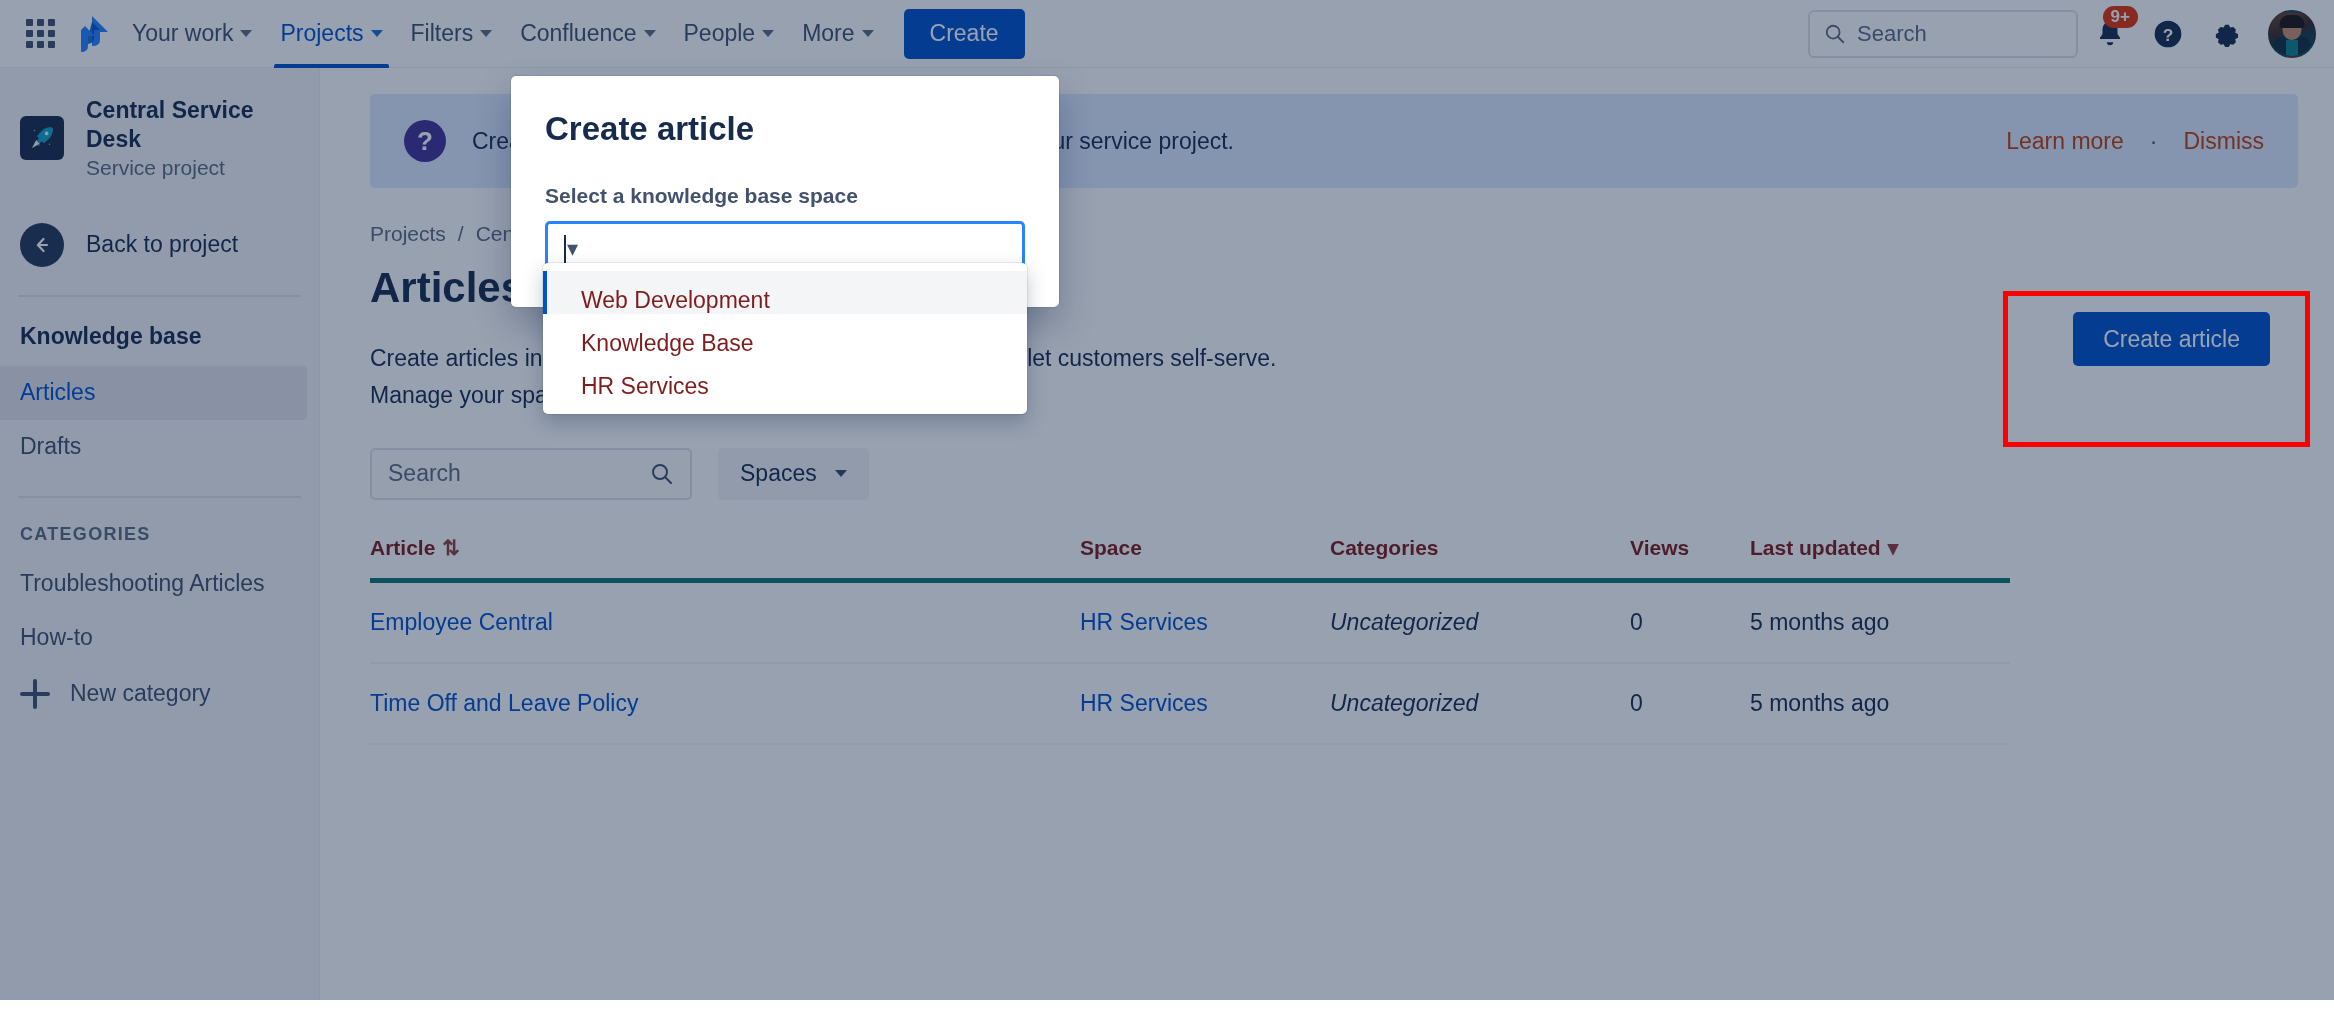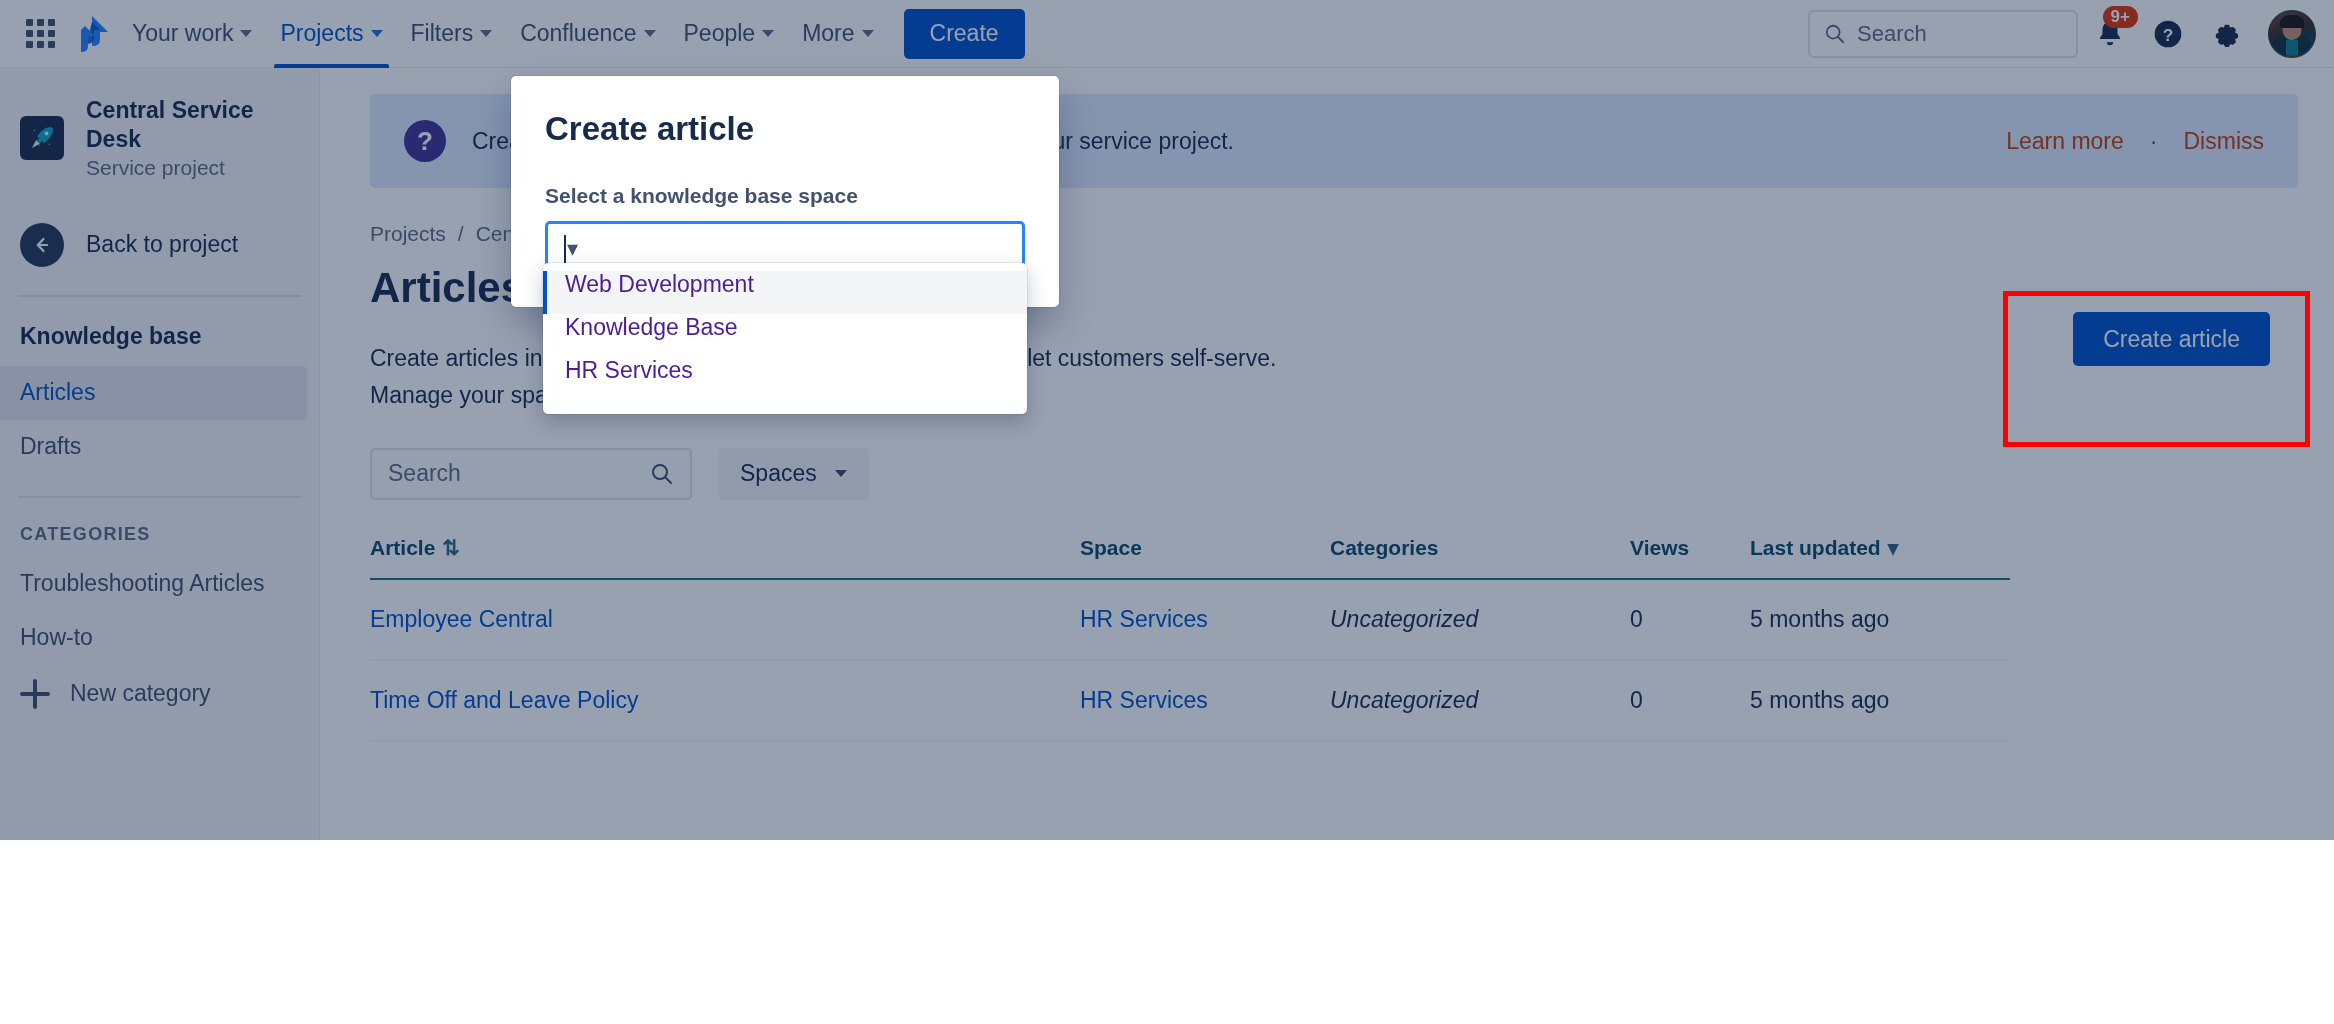--- a/index.html
+++ b/index.html
@@ -2,21 +2,21 @@
 <html><head>
 <meta charset="utf-8">
 <style>
   * { box-sizing: border-box; margin: 0; padding: 0; }
   html, body {
     width: 2334px; height: 1024px;
     font-family: "Liberation Sans", sans-serif;
     background: #ffffff;
     overflow: hidden;
   }
-  #root { position: relative; width: 2334px; height: 840px; border-radius: 26px; }
+  #root { position: relative; width: 2334px; height: 1000px; border-radius: 26px; }
 
   
   #page { position: absolute; inset: 0; }
   #dimmer {
     position: absolute; inset: 0;
     background: rgba(9, 30, 66, 0.42);
     z-index: 50; pointer-events: none;
   }
 
   
@@ -193,22 +193,22 @@
   }
   .filtersearch .ph { flex: 1; font-size: 23px; color: #5e6c84; }
   .spacesbtn {
     height: 52px; background: #f4f5f7; border-radius: 5px; border: none;
     display: flex; align-items: center; gap: 18px; padding: 0 22px;
     font-size: 23px; color: #172b4d; cursor: pointer;
   }
 
   table.arts { margin: 36px 0 0 50px; width: 1640px; border-collapse: collapse; }
   table.arts th {
-    text-align: left; font-size: 21px; font-weight: 600; color: #0c4a6e;
-    padding: 0 0 18px 0; border-bottom: 2px solid #0f766e; white-space: nowrap;
+    text-align: left; font-size: 21px; font-weight: 600; color: #7f1d1d;
+    padding: 0 0 18px 0; border-bottom: 5px solid #0f766e; white-space: nowrap;
   }
   table.arts td {
     font-size: 23px; color: #172b4d; padding: 26px 0;
     border-bottom: 2px solid #f4f5f7; white-space: nowrap;
   }
   table.arts td.link a { color: #0052cc; text-decoration: none; cursor: pointer; }
   td.uncat { font-style: italic; }
   .sortcaret { display: inline-block; margin-left: 7px; opacity: .85; }
   .col-space { width: 250px; }
   .col-cat { width: 300px; }
@@ -237,22 +237,22 @@
   .selectph { font-size: 23px; color: #5e6c84; flex: 1; }
   .chevron { color: #42526e; font-size: 22px; }
 
   .dropdown {
     position: absolute; z-index: 90; left: 543px; top: 263px;
     width: 484px; background: #fff; border-radius: 5px;
     box-shadow: 0 0 0 1px rgba(9,30,66,.08), 0 8px 20px rgba(9,30,66,.25);
     padding: 8px 0 14px 0;
   }
   .opt {
-    height: 43px; display: flex; align-items: flex-start;
-    padding: 0 18px; font-size: 23px; color: #4c1d95; cursor: pointer;
+    height: 43px; display: flex; align-items: flex-end;
+    padding: 0 34px; font-size: 23px; color: #7f1d1d; cursor: pointer;
     border-left: 4px solid transparent;
   }
   .opt.hl { background: #f4f5f7; border-left-color: #0052cc; }
 </style>
 </head>
 <body>
 
 <div id="root">
 
   <div id="page">

